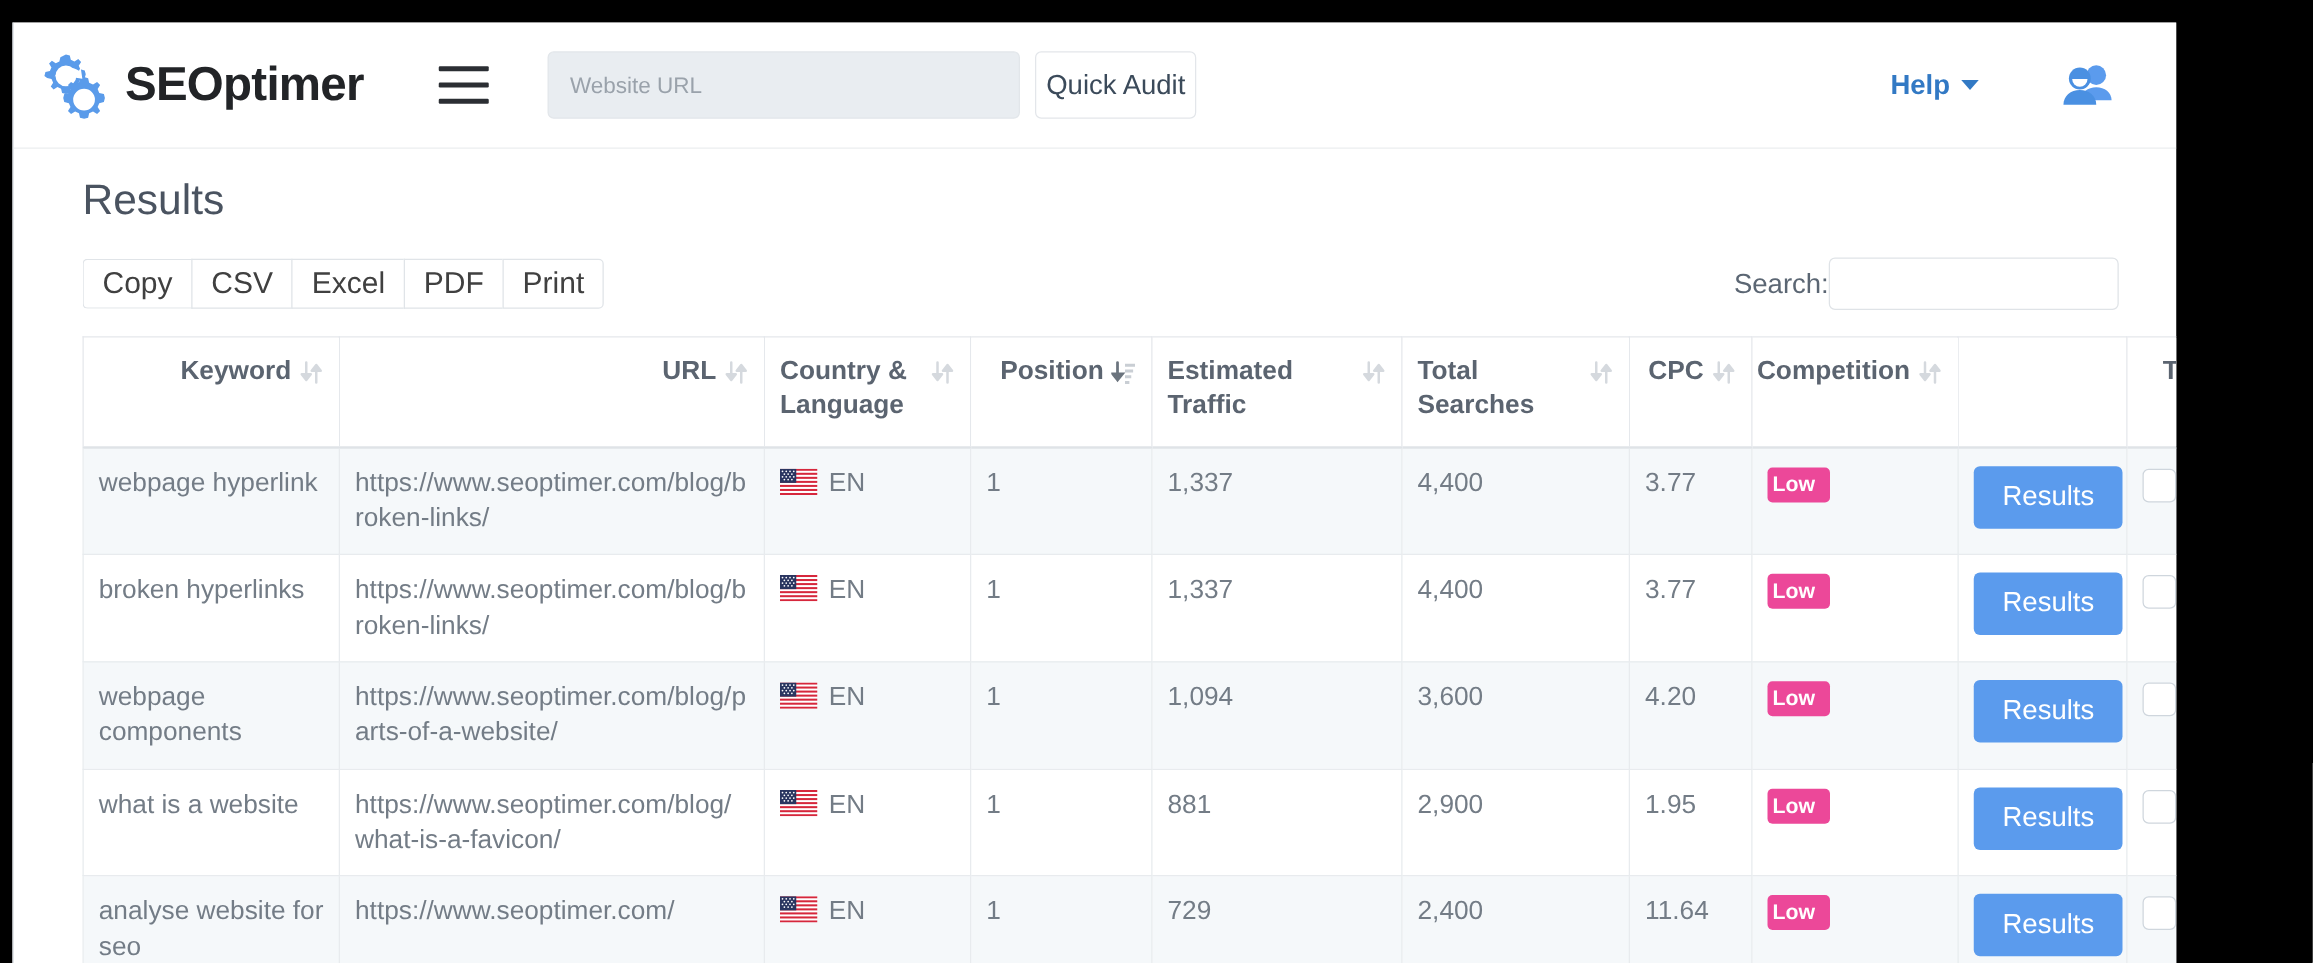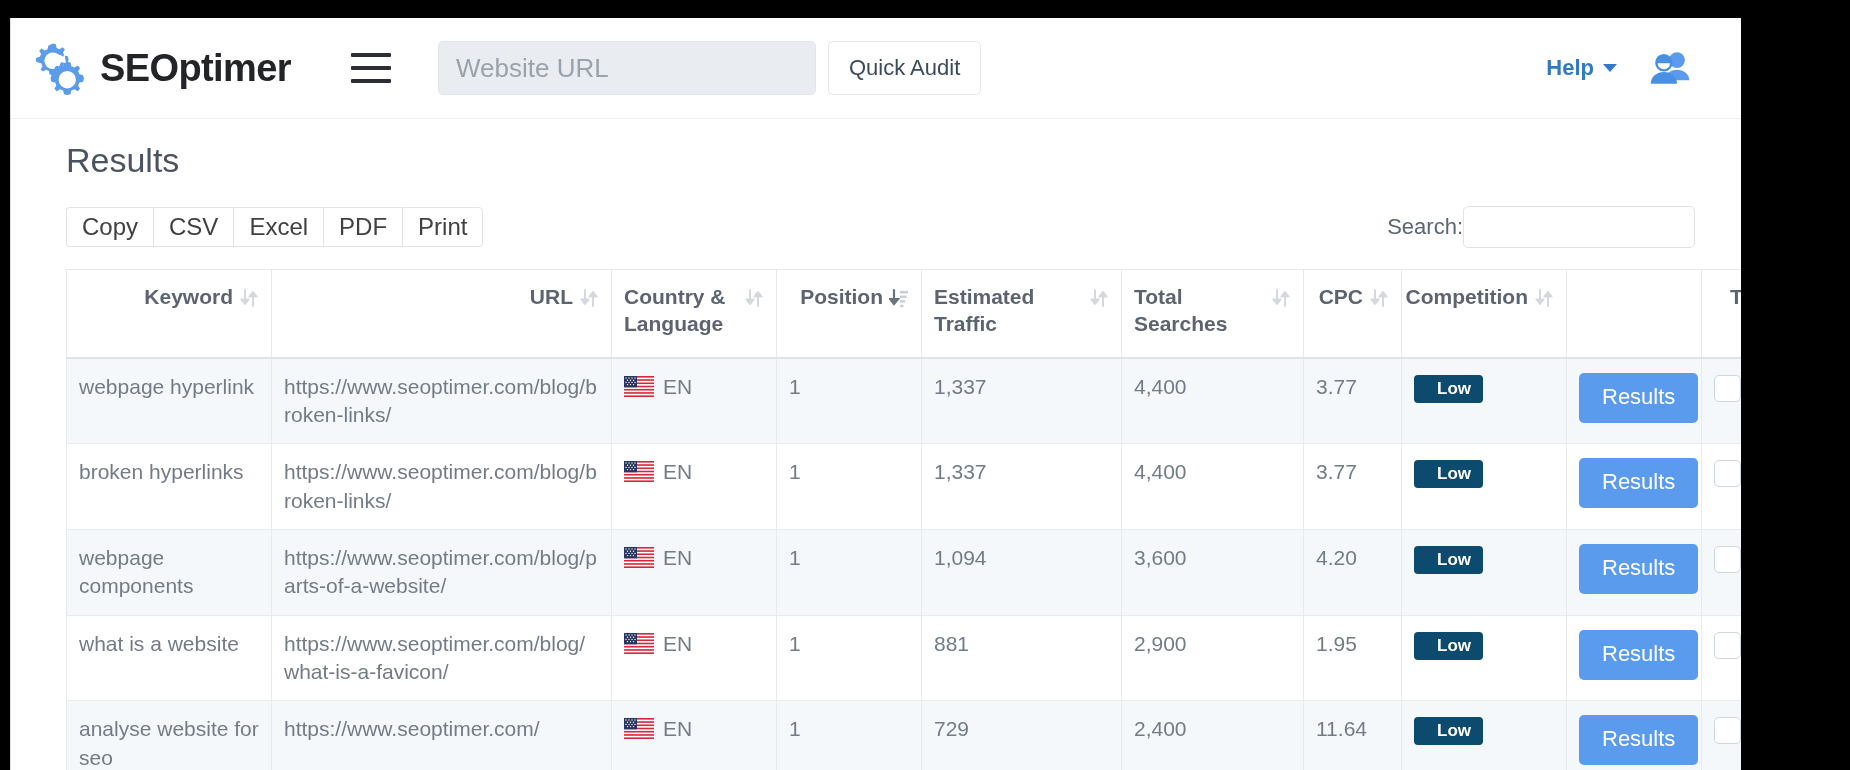--- a/index.html
+++ b/index.html
@@ -52,44 +52,44 @@
   .hamburger span {
     display: block; height: 4px; width: 100%;
     background: #2b2e33; border-radius: 1px;
   }
   .url-input {
     width: 378px; height: 54px;
     background: #e9edf1;
     border: 1px solid #e2e6ea;
     border-radius: 5px;
     padding: 0 17px;
-    font-size: 26px;
+    font-size: 18px;
     color: #6c757d;
     font-family: "Liberation Sans", sans-serif;
     outline: none;
   }
   .url-input::placeholder { color: #9aa2ab; }
   .quick-audit {
     margin-left: 12px;
     height: 54px;
-    padding: 0 20px;
+    padding: 0 8px;
     background: #ffffff;
     border: 1px solid #e3e6ea;
     border-radius: 5px;
     font-size: 22px;
     color: #3b4a5a;
     font-family: "Liberation Sans", sans-serif;
     cursor: pointer;
     white-space: nowrap;
   }
   .topbar-right {
     margin-left: auto;
     display: flex;
     align-items: center;
-    gap: 32px;
+    gap: 66px;
     padding-right: 10px;
   }
   .help-link {
     font-size: 22px;
     font-weight: 700;
     color: #3279c4;
     display: flex;
     align-items: center;
     gap: 9px;
     cursor: pointer;
@@ -199,26 +199,26 @@
 
   .flagcell { white-space: nowrap; }
   .flag {
     display: inline-block;
     width: 30px; height: 21px;
     vertical-align: -3px;
     margin-right: 9px;
   }
   .badge-low {
     display: inline-block;
-    background: #0c4a6e;
+    background: #ec4899;
     color: #ffffff;
     font-size: 17px;
     font-weight: 700;
     border-radius: 4px;
-    padding: 5px 12px 6px 23px;
+    padding: 5px 12px 6px 4px;
     line-height: 1;
     text-align: center;
   }
   .btn-results {
     background: #5b9bed;
     color: #ffffff;
     border: none;
     border-radius: 5px;
     font-size: 22px;
     padding: 11px 23px 13px 23px;

